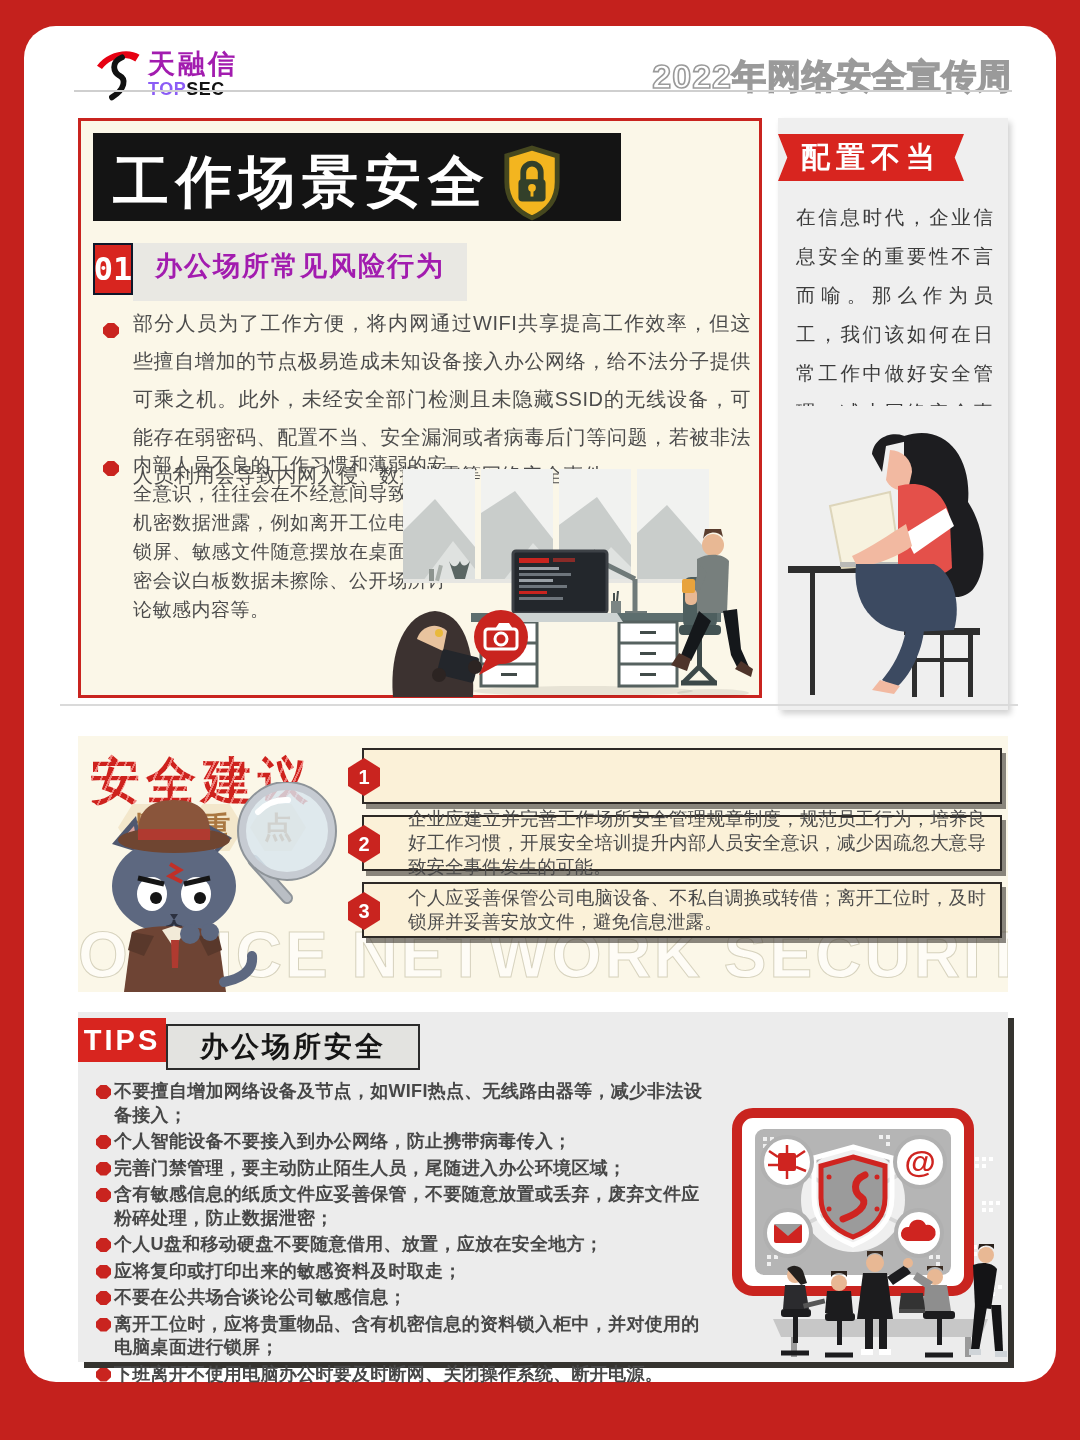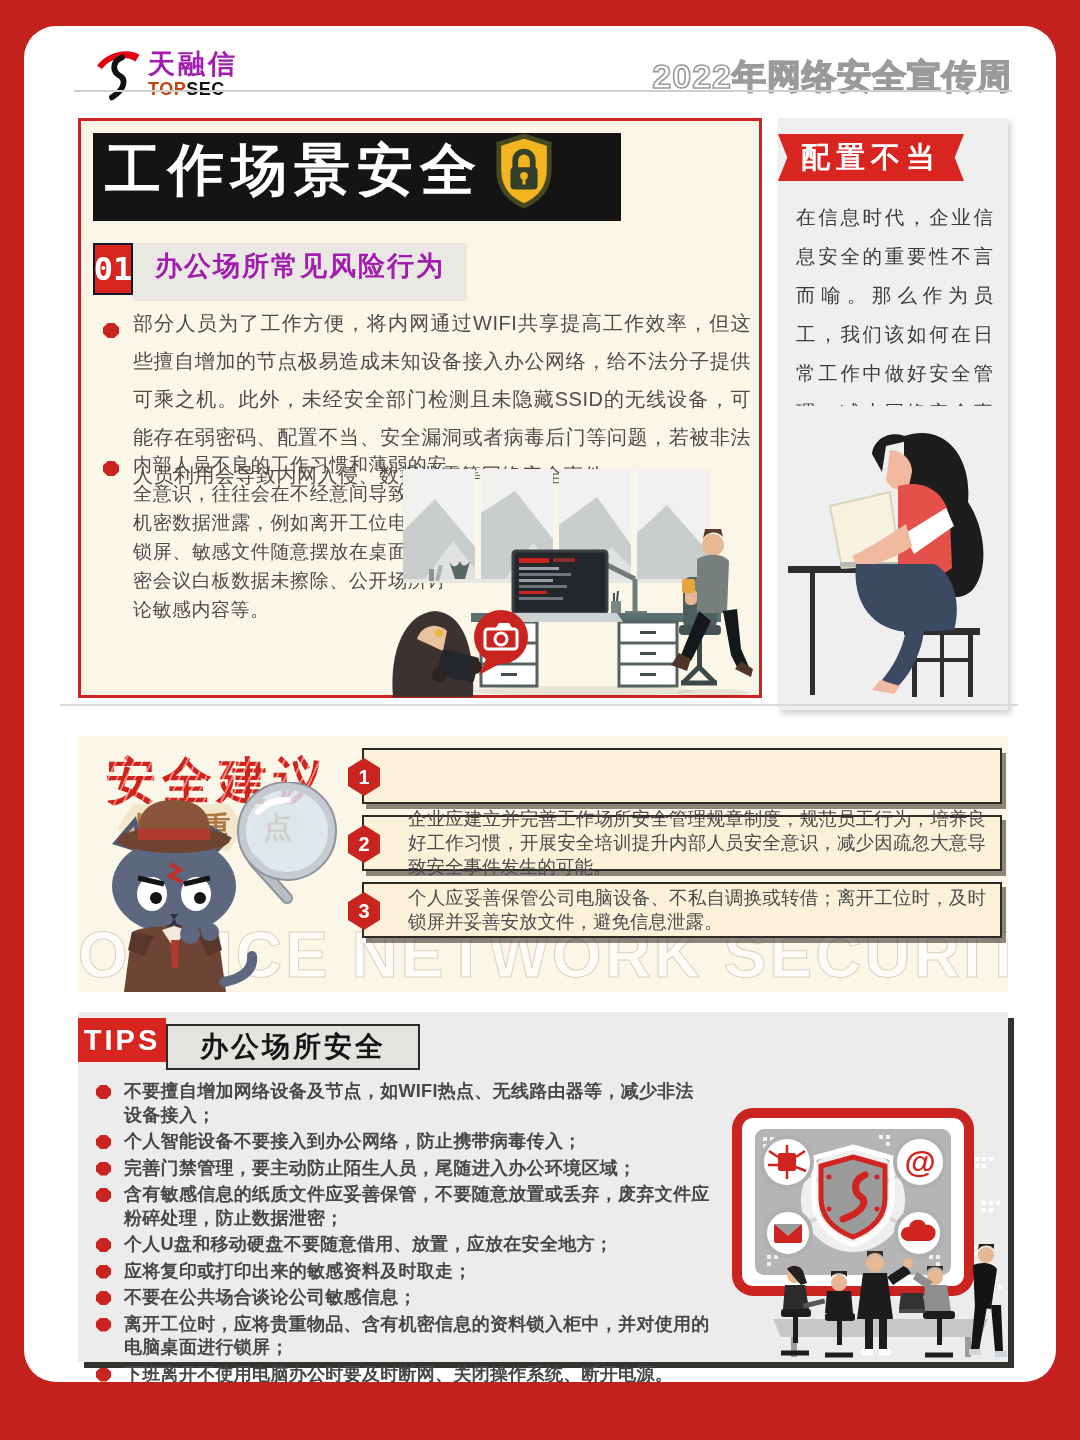--- a/index.html
+++ b/index.html
@@ -11,36 +11,36 @@
   .page{
     position:absolute;left:24px;top:26px;width:1032px;height:1356px;
     background:#ffffff;border-radius:32px;
   }
   
   .logo{position:absolute;left:68px;top:20px;display:flex;align-items:center;gap:6px;}
   .logo svg{display:block;}
   .logo-txt{display:flex;flex-direction:column;line-height:1;}
   .logo-cn{font-size:27px;font-weight:700;color:#a21caf;letter-spacing:3px;}
   .logo-en{font-size:18px;font-weight:900;letter-spacing:.5px;margin-top:2px;}
-  .logo-en .t{color:#c2410c;} .logo-en .s{color:#121212;}
+  .logo-en .t{color:#8b5cf6;} .logo-en .s{color:#121212;}
   .banner{
     position:absolute;right:44px;top:28px;
     font-size:34px;font-weight:900;letter-spacing:1px;
     color:#ffffff;-webkit-text-stroke:1.6px #9a9a9a;text-stroke:1.6px #9a9a9a;text-align:center;
   }
   .header-rule{position:absolute;left:50px;right:44px;top:64px;height:2px;background:#cfcfcf;}
 
   
   .panel-left{
     position:absolute;left:54px;top:92px;width:684px;height:580px;
     background:#fbf7e8;border:3px solid #c9241f;box-sizing:border-box;
   }
   .title-bar{
     position:absolute;left:12px;top:12px;width:528px;height:88px;background:#141414;
-    display:flex;align-items:flex-start;padding:0 12px;box-sizing:border-box;
+    display:flex;align-items:flex-end;padding:0 20px;box-sizing:border-box;
   }
   .title-bar .t{color:#fff;font-size:56px;font-weight:900;letter-spacing:7px;white-space:nowrap;}
   .title-bar svg{margin-left:10px;flex-shrink:0;}
   .sec1-head{position:absolute;left:12px;top:122px;display:flex;align-items:flex-start;}
   .num-badge{
     width:40px;height:52px;background:#d8251f;color:#fff;
     font-family:"DejaVu Sans Mono","Liberation Mono",monospace;
     font-size:32px;font-weight:bold;display:flex;align-items:center;justify-content:center;
     border:2px solid #0f172a;box-sizing:border-box;
   }
@@ -77,21 +77,21 @@
   .panel-right .para p{margin:0;}
   .woman-illo{position:absolute;left:8px;top:288px;width:214px;height:296px;}
 
   .divider{position:absolute;left:36px;top:678px;width:958px;height:2px;background:#dadada;}
 
   
   .suggest{
     position:absolute;left:54px;top:710px;width:930px;height:256px;background:#fbf7e8;
   }
   .sg-title{
-    position:absolute;left:28px;top:12px;font-size:50px;font-weight:900;letter-spacing:6px;
+    position:absolute;left:12px;top:12px;font-size:50px;font-weight:900;letter-spacing:6px;
     color:#ce221d;white-space:nowrap;
   }
   @supports ((-webkit-background-clip:text)){
     .sg-title{
       background:repeating-linear-gradient(115deg,#ce221d 0 6px,#ef7d78 6px 8px);
       -webkit-background-clip:text;color:transparent;
     }
   }
   .hexagon{
     position:absolute;width:56px;height:47px;background:#f3e7cb;
@@ -130,21 +130,21 @@
     position:absolute;left:0;top:6px;width:88px;height:44px;background:#d8251f;color:#fff;
     font-size:29px;font-weight:900;letter-spacing:3px;
     display:flex;align-items:center;justify-content:center;
   }
   .tips-head{
     position:absolute;left:88px;top:12px;height:46px;line-height:42px;
     border:2px solid #2b2b2b;background:#e3e3e0;box-sizing:border-box;
     font-size:28px;font-weight:bold;letter-spacing:3px;color:#151515;padding:0 32px;white-space:nowrap;
   }
   .tips-list{position:absolute;left:18px;top:68px;width:616px;}
-  .tip{display:flex;gap:13px;margin-bottom:3px;}
+  .tip{display:flex;gap:3px;margin-bottom:3px;}
   .tip .hex-bullet{width:15px;height:14px;margin-top:5px;}
   .tip .txt{font-size:18px;line-height:23.5px;font-weight:bold;color:#474747;letter-spacing:.3px;}
   .meeting-illo{position:absolute;left:625px;bottom:2px;width:305px;height:255px;}
 </style>
 </head>
 <body>
 
 <div class="page">
 
   <div class="logo">

